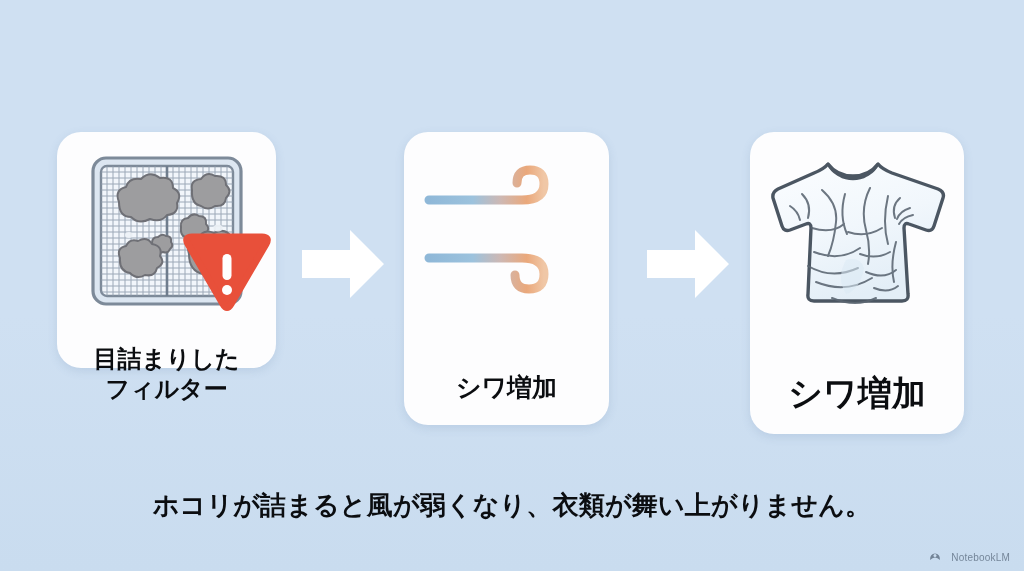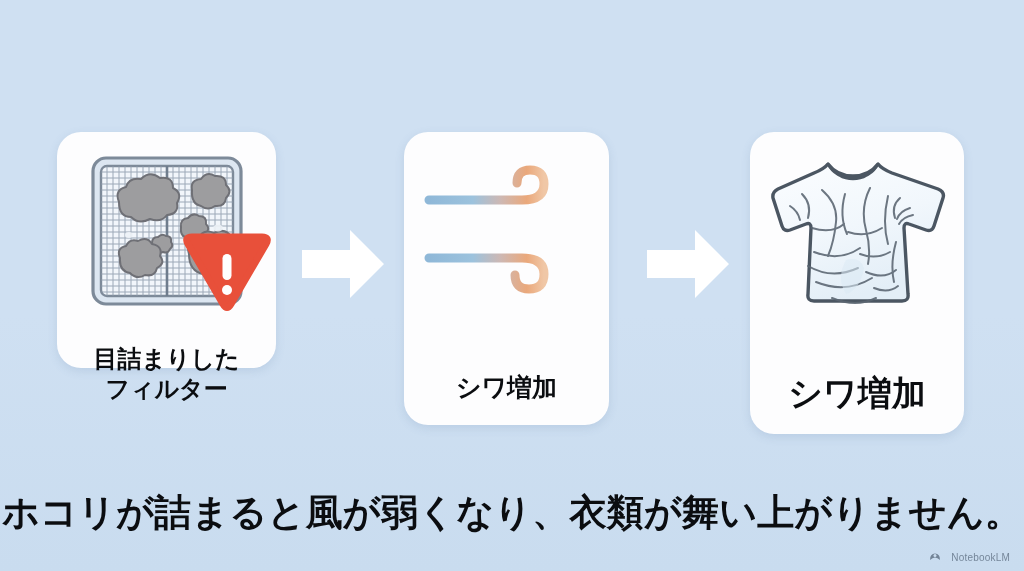--- a/index.html
+++ b/index.html
@@ -90,21 +90,21 @@
   .arrow-1 { left: 300px; }
   .arrow-2 { left: 645px; }
 
   
   #caption {
     position: absolute;
     top: 488px;
     left: 0;
     width: 1024px;
     text-align: center;
-    font-size: 37px;
+    font-size: 26px;
     font-weight: 700;
     color: #0b0d10;
     letter-spacing: 0.2px;
     white-space: nowrap;
   }
 
   
   #watermark {
     position: absolute;
     right: 14px;

